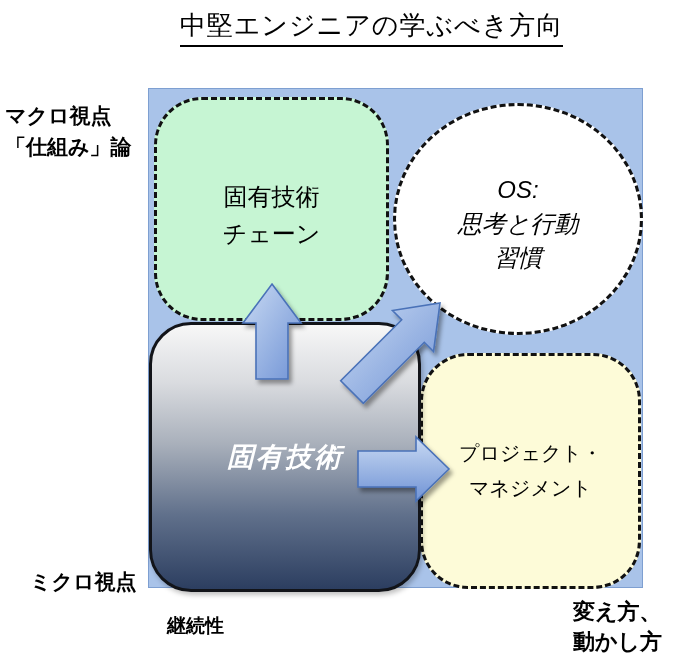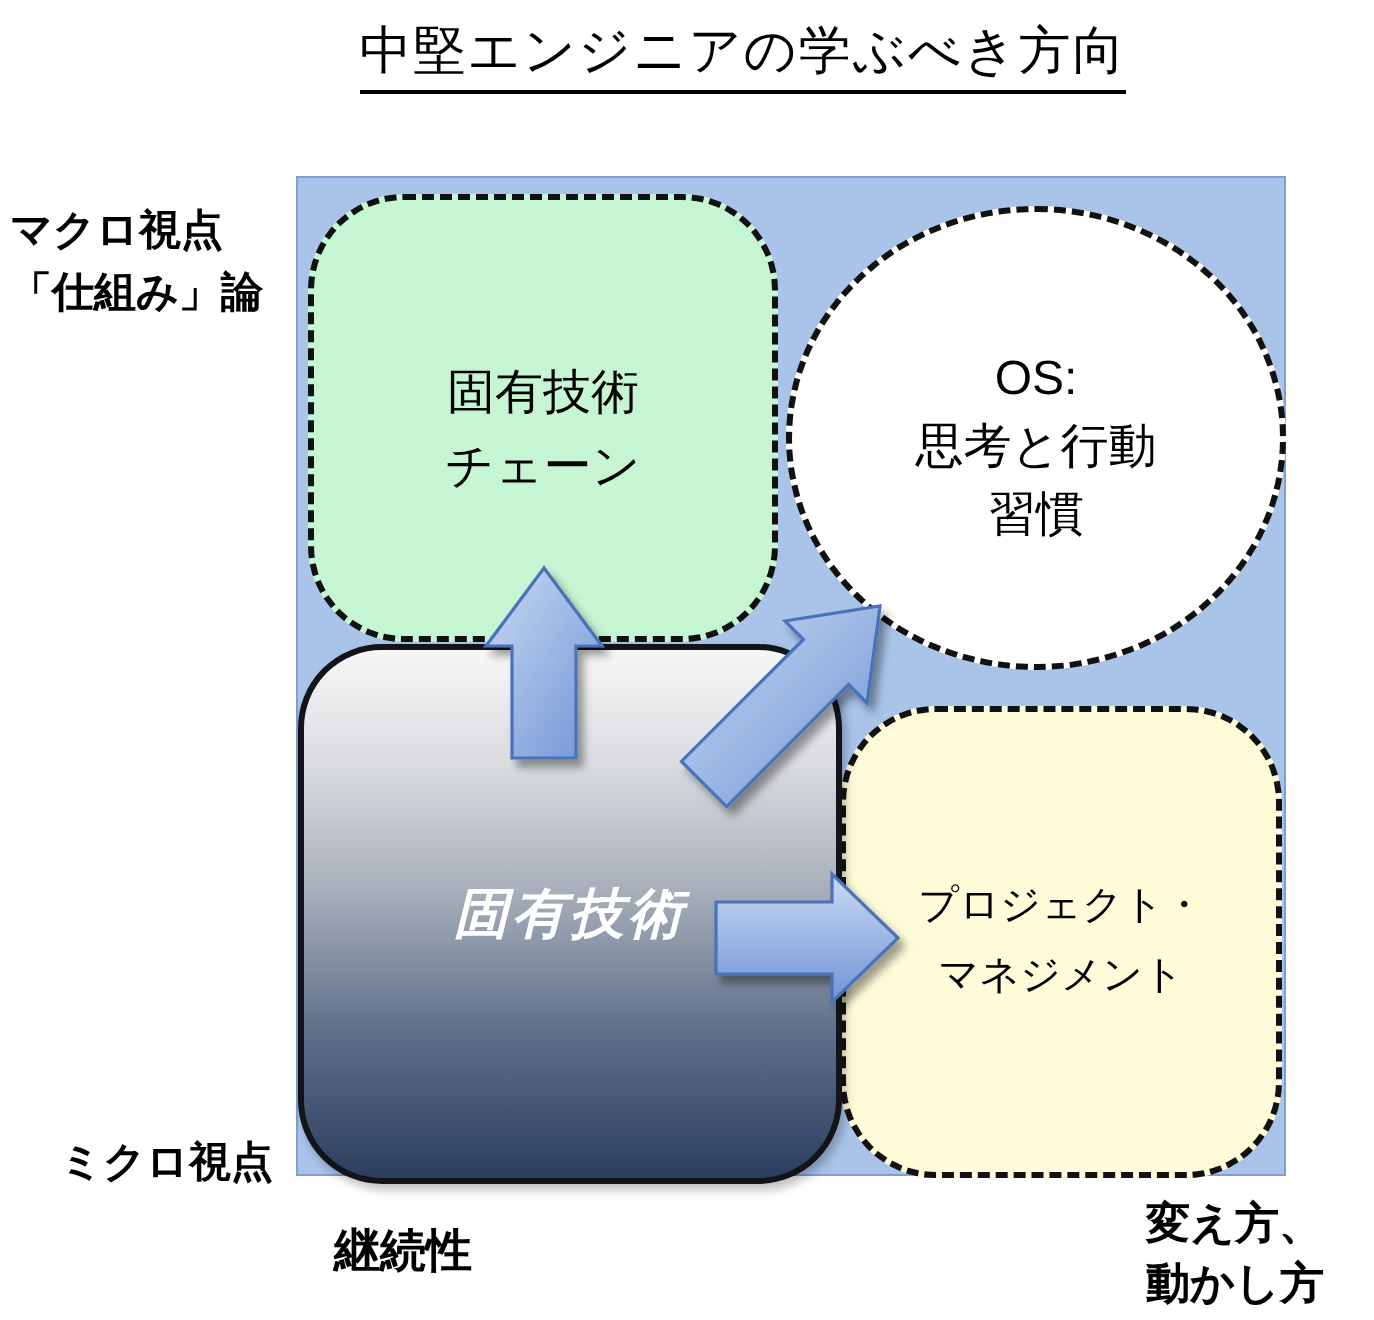--- a/index.html
+++ b/index.html
@@ -16,42 +16,42 @@
     text-align:center;padding-left:56px;box-sizing:border-box;
     font-size:26px;font-weight:normal;letter-spacing:1px;
   }
   .title span{border-bottom:2.5px solid #000;padding-bottom:2px;display:inline-block;}
 
   .outer-label{
     position:absolute;font-weight:bold;font-size:21px;line-height:31px;
   }
   .label-macro{left:5px;top:100px;}
   .label-micro{left:30px;top:566px;text-align:right;}
-  .label-continuity{left:167px;top:610px;font-size:23px;}
+  .label-continuity{left:167px;top:610px;font-size:19px;}
   .label-change{left:573px;top:597px;line-height:30px;font-size:22px;}
 
   .panel{
     position:absolute;left:148px;top:88px;width:495px;height:500px;
     background:var(--panel-blue,#a9c3e9);
     border:1.5px solid var(--panel-border,#7e9fd1);
     box-sizing:border-box;
   }
   .shape{position:absolute;display:flex;align-items:center;justify-content:center;
     text-align:center;box-sizing:border-box;}
   .shape-green{
     left:5px;top:8px;width:235px;height:224px;border-radius:48px;
     background:var(--green-fill,#c6f5d3);
     border:3px dashed #111;z-index:1;
     font-size:24px;line-height:37px;padding-top:12px;
   }
   .shape-circle{
     left:244px;top:14px;width:250px;height:232px;border-radius:50%;
     background:var(--circle-fill,#ffffff);
     border:3px dashed #111;z-index:1;
-    font-size:24px;line-height:34px;padding-top:10px;
+    font-size:24px;line-height:34px;padding-top:10px;font-style:italic;
   }
   .shape-yellow{
     left:271px;top:264px;width:221px;height:236px;border-radius:48px;
     background:var(--yellow-fill,#fdfbd8);
     border:3px dashed #111;z-index:2;
     font-size:20px;line-height:35px;
   }
   .shape-dark{
     left:0px;top:233px;width:272px;height:270px;border-radius:42px;
     background:linear-gradient(180deg,

